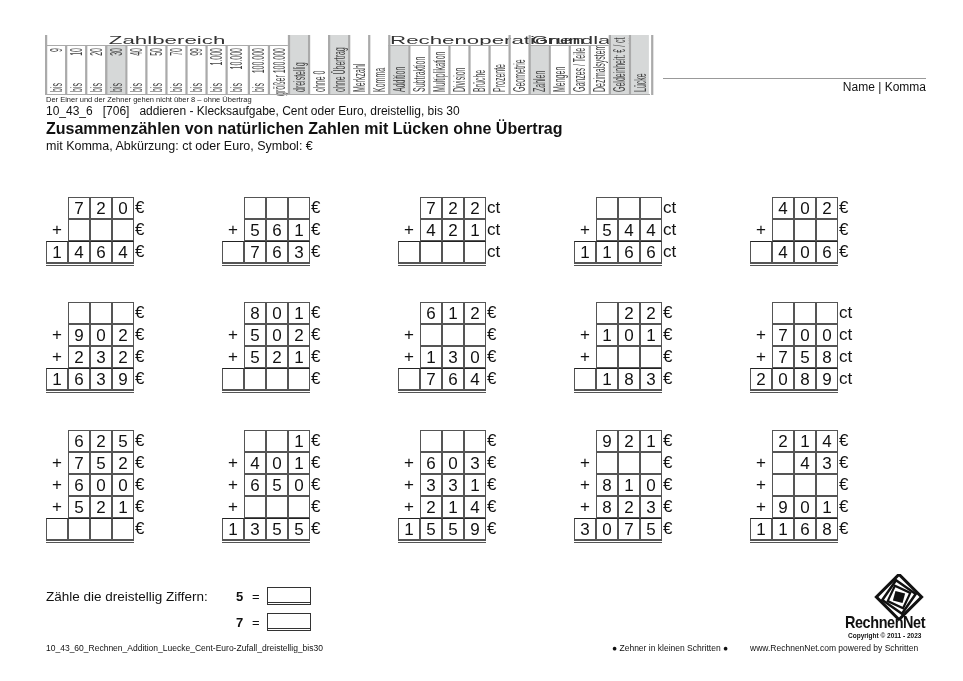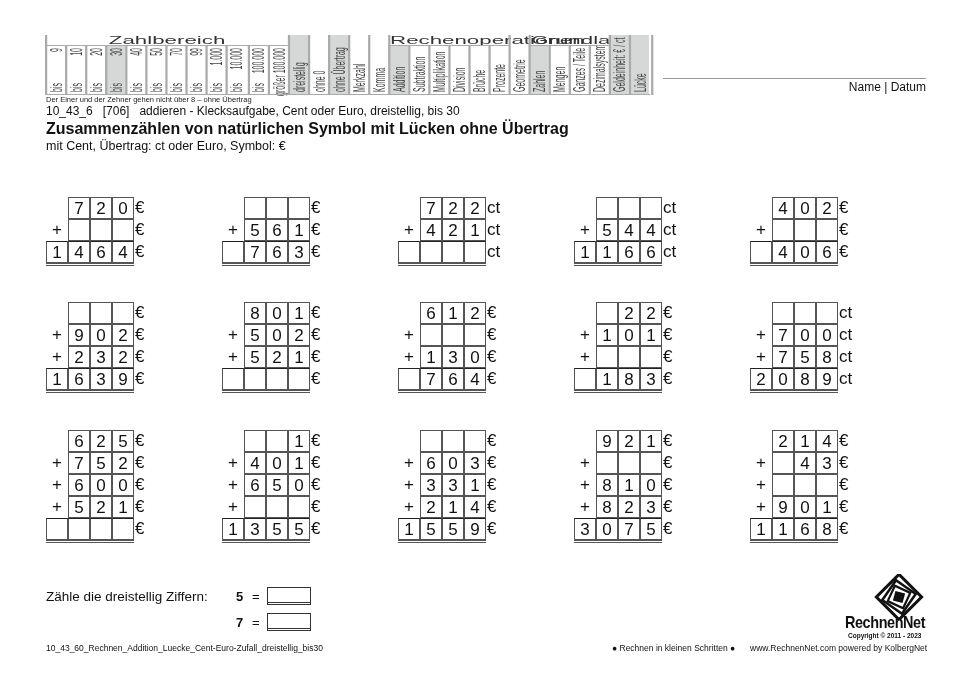--- a/index.html
+++ b/index.html
@@ -142,26 +142,26 @@
       <div class="vt">Geldeinheit: € / ct</div>
     </div>
     <div class="hcol shaded tall" style="left: 262.45px; width: 9.05px;">
       <div class="vt">Lücke</div>
     </div>
     <div style="position: absolute; top: 0px; height: 60px; border-left: 1px solid rgb(170, 170, 170); left: 271.5px;"></div>
   </div>
 <div class="hdr-bottom"></div>
 
 <div class="name-line"></div>
-<div class="name-label">Name | Datum</div>
+<div class="name-label">Name | Komma</div>
 
 <div class="small-note">Der Einer und der Zehner gehen nicht über 8 – ohne Übertrag</div>
 <div class="code-line" style="white-space:pre">10_43_6   [706]   addieren - Klecksaufgabe, Cent oder Euro, dreistellig, bis 30</div>
-<div class="title">Zusammenzählen von natürlichen Symbol mit Lücken ohne Übertrag</div>
-<div class="subtitle">mit Cent, Übertrag: ct oder Euro, Symbol: €</div>
+<div class="title">Zusammenzählen von natürlichen Zahlen mit Lücken ohne Übertrag</div>
+<div class="subtitle">mit Komma, Abkürzung: ct oder Euro, Symbol: €</div>
 
 <div id="problems">
     <div class="prob" style="left: 46px; top: 197px;">
       <div class="op" style="left: 0px; top: 0px;"></div>
       <div class="cell" style="left: 22px; top: 0px;">7</div>
       <div class="cell" style="left: 44px; top: 0px;">2</div>
       <div class="cell" style="left: 66px; top: 0px;">0</div>
       <div class="unit" style="left: 89px; top: 0px;">€</div>
       <div class="op" style="left: 0px; top: 22px;">+</div>
       <div class="cell" style="left: 22px; top: 22px;"></div>
@@ -506,22 +506,22 @@
 
 <div class="count" style="left:46px;top:589px;font-size:13.5px">Zähle die dreistellig Ziffern:</div>
 <div class="count" style="left:236px;top:589px;font-weight:bold">5</div>
 <div class="count" style="left:252px;top:589px">=</div>
 <div class="count-box" style="left:267px;top:587px"></div>
 <div class="count" style="left:236px;top:615px;font-weight:bold">7</div>
 <div class="count" style="left:252px;top:615px">=</div>
 <div class="count-box" style="left:267px;top:613px"></div>
 
 <div class="footer-file">10_43_60_Rechnen_Addition_Luecke_Cent-Euro-Zufall_dreistellig_bis30</div>
-<div class="footer-mid">● Rechnen in kleinen Schritten ●</div>
-<div class="footer-url">www.RechnenNet.com powered by KolbergNet</div>
+<div class="footer-mid">● Zehner in kleinen Schritten ●</div>
+<div class="footer-url">www.RechnenNet.com powered by Schritten</div>
 
 <div class="logo">
   <svg width="54" height="46" viewBox="0 0 54 46">
     <g transform="translate(27,23) rotate(45)">
       <rect x="-16" y="-16" width="32" height="32" fill="none" stroke="#111" stroke-width="3"></rect>
       <rect x="-12" y="-12" width="24" height="24" fill="none" stroke="#111" stroke-width="2.5" transform="rotate(-10)"></rect>
       <rect x="-8.5" y="-8.5" width="17" height="17" fill="none" stroke="#111" stroke-width="2.2" transform="rotate(-20)"></rect>
       <rect x="-5" y="-5" width="10" height="10" fill="#111" transform="rotate(-30)"></rect>
     </g>
   </svg>

